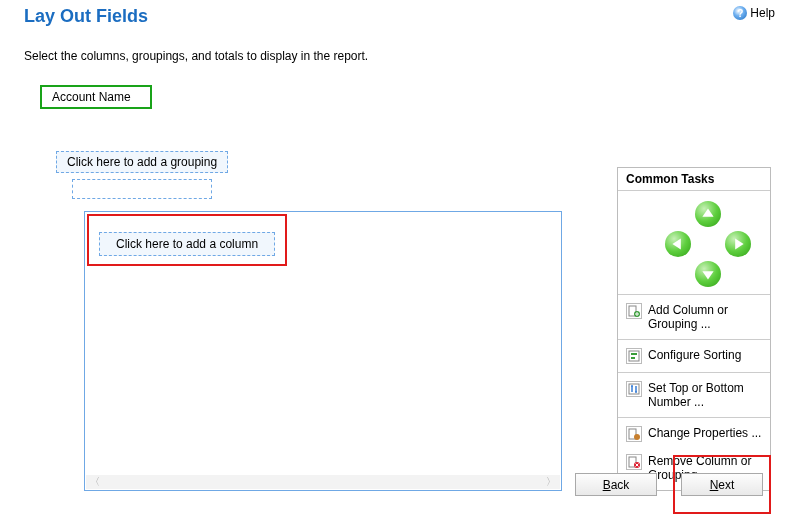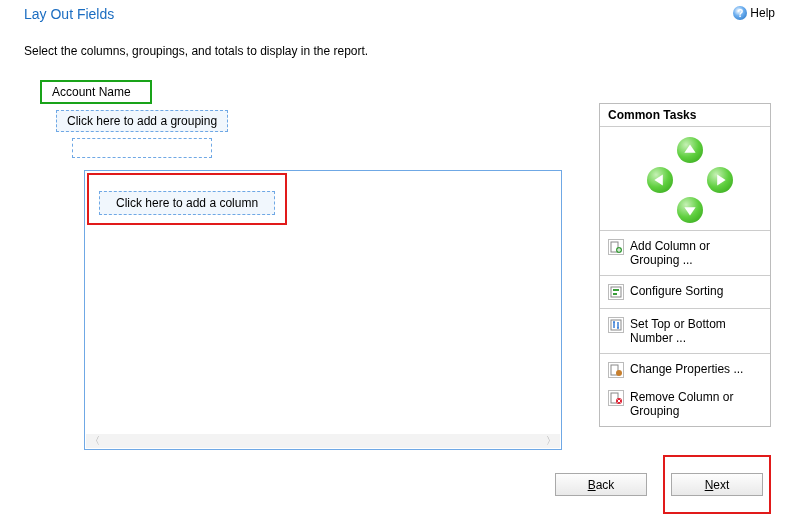--- a/index.html
+++ b/index.html
@@ -15,22 +15,22 @@
     position: relative;
   }
   .header {
     display: flex;
     justify-content: space-between;
     align-items: flex-start;
     padding: 6px 18px 0 24px;
   }
   .title {
     color: #1b6dc1;
-    font-size: 14px;
-    font-weight: normal;
+    font-size: 18px;
+    font-weight: bold;
   }
   .help-link {
     display: flex;
     align-items: center;
     gap: 3px;
     color: #000;
     cursor: pointer;
   }
   .help-icon {
     width: 14px; height: 14px; border-radius: 50%;
@@ -38,37 +38,38 @@
     display: flex; align-items: center; justify-content: center;
     color: #fff; font-weight: bold; font-size: 10px;
   }
   .instruction {
     padding: 22px 0 0 24px;
     font-size: 12px;
   }
   .content {
     display: flex;
     padding: 22px 22px 0 40px;
-    gap: 12px;
-    align-items: center;
+    gap: 30px;
+    align-items: flex-end;
   }
   .left-col { flex: 1; }
   .account-box {
     border: 2px solid #19a319;
     padding: 3px 10px;
     width: 112px;
     font-size: 12px;
   }
   .grouping-wrap { margin-top: 6px; margin-left: 16px; }
   .dotted-field {
     border: 1px dashed #6fa8e5;
     background: #f1f7fd;
     padding: 3px 10px;
     font-size: 12px;
     display: inline-block;
+    margin-top: 36px;
   }
   .dotted-empty {
     border: 1px dashed #6fa8e5;
     height: 20px;
     width: 140px;
     margin-top: 6px;
     margin-left: 16px;
   }
   .col-area {
     border: 1px solid #6fa8e5;
@@ -146,21 +147,21 @@
     font-size: 10px;
   }
   .footer {
     position: absolute;
     bottom: 6px; right: 22px;
     display: flex;
     gap: 16px;
     align-items: center;
   }
   .wiz-btn {
-    width: 92px; height: 23px;
+    width: 82px; height: 23px;
     border: 1px solid #a9a9a9;
     background: linear-gradient(#fdfdfd,#e9e9e9);
     font-size: 12px;
     cursor: pointer;
   }
   .wiz-btn u { text-decoration: underline; }
   .next-wrap {
     border: 2px solid #e11a1a;
     padding: 16px 6px;
   }

